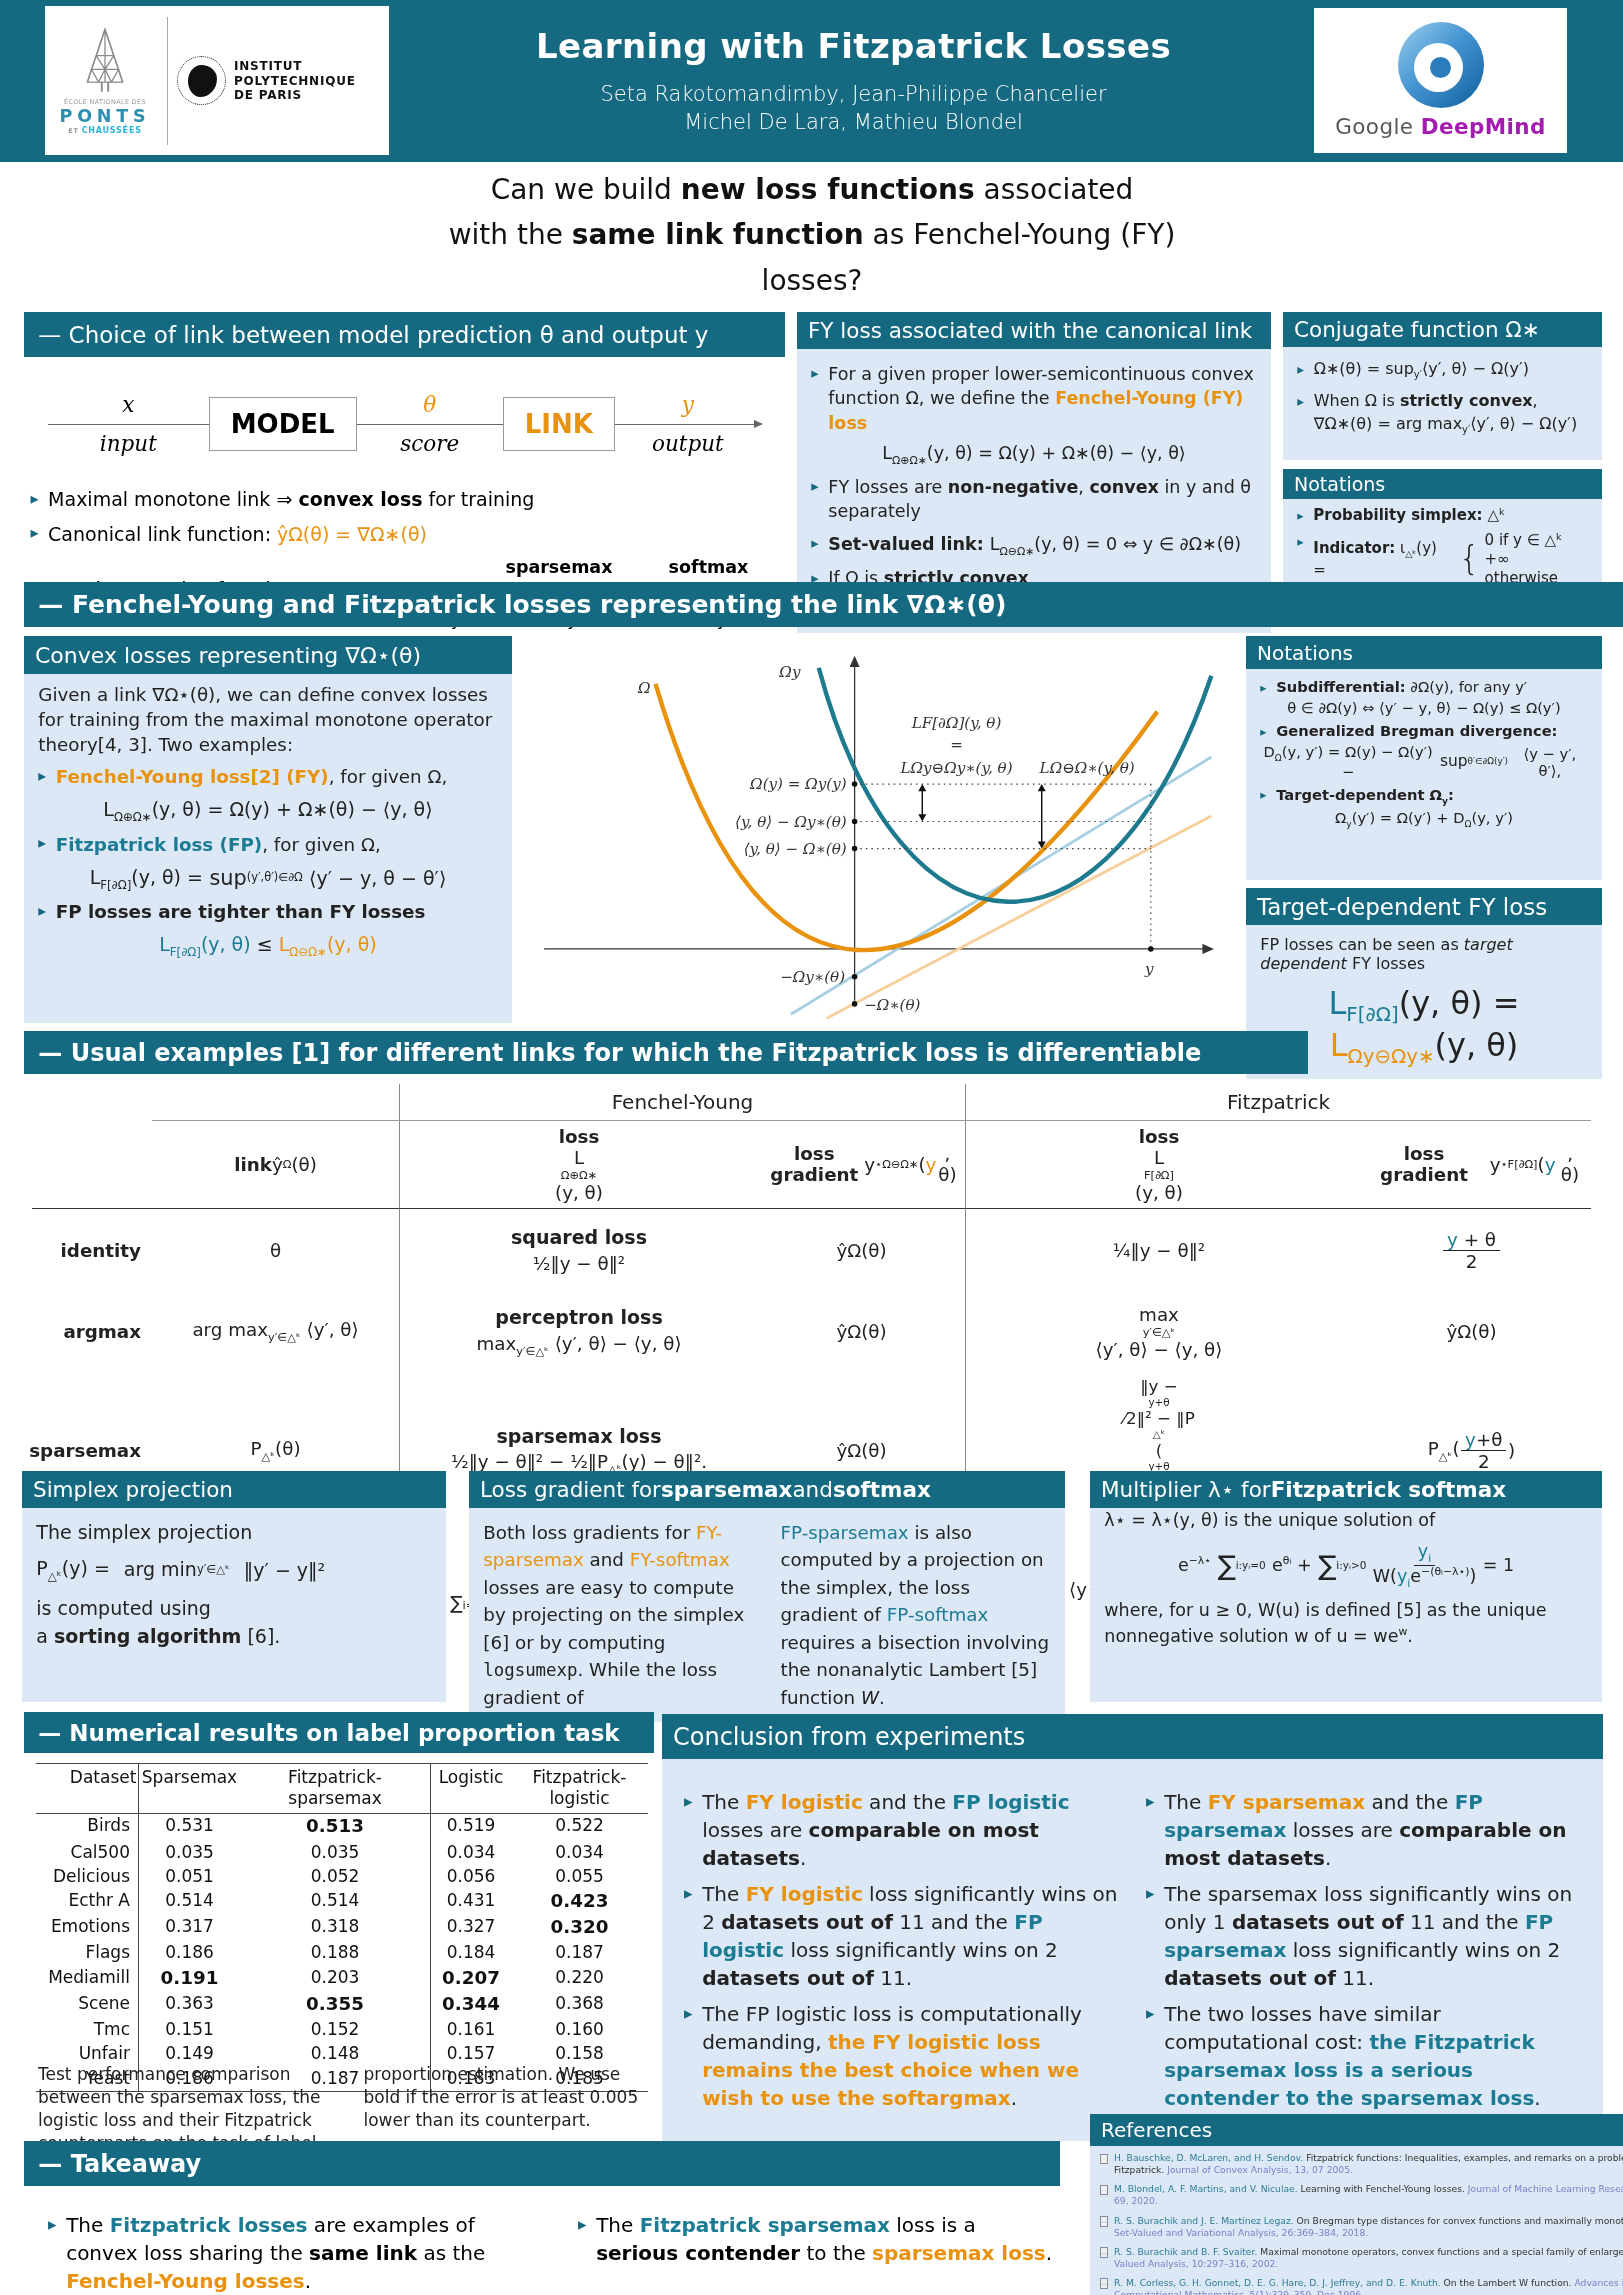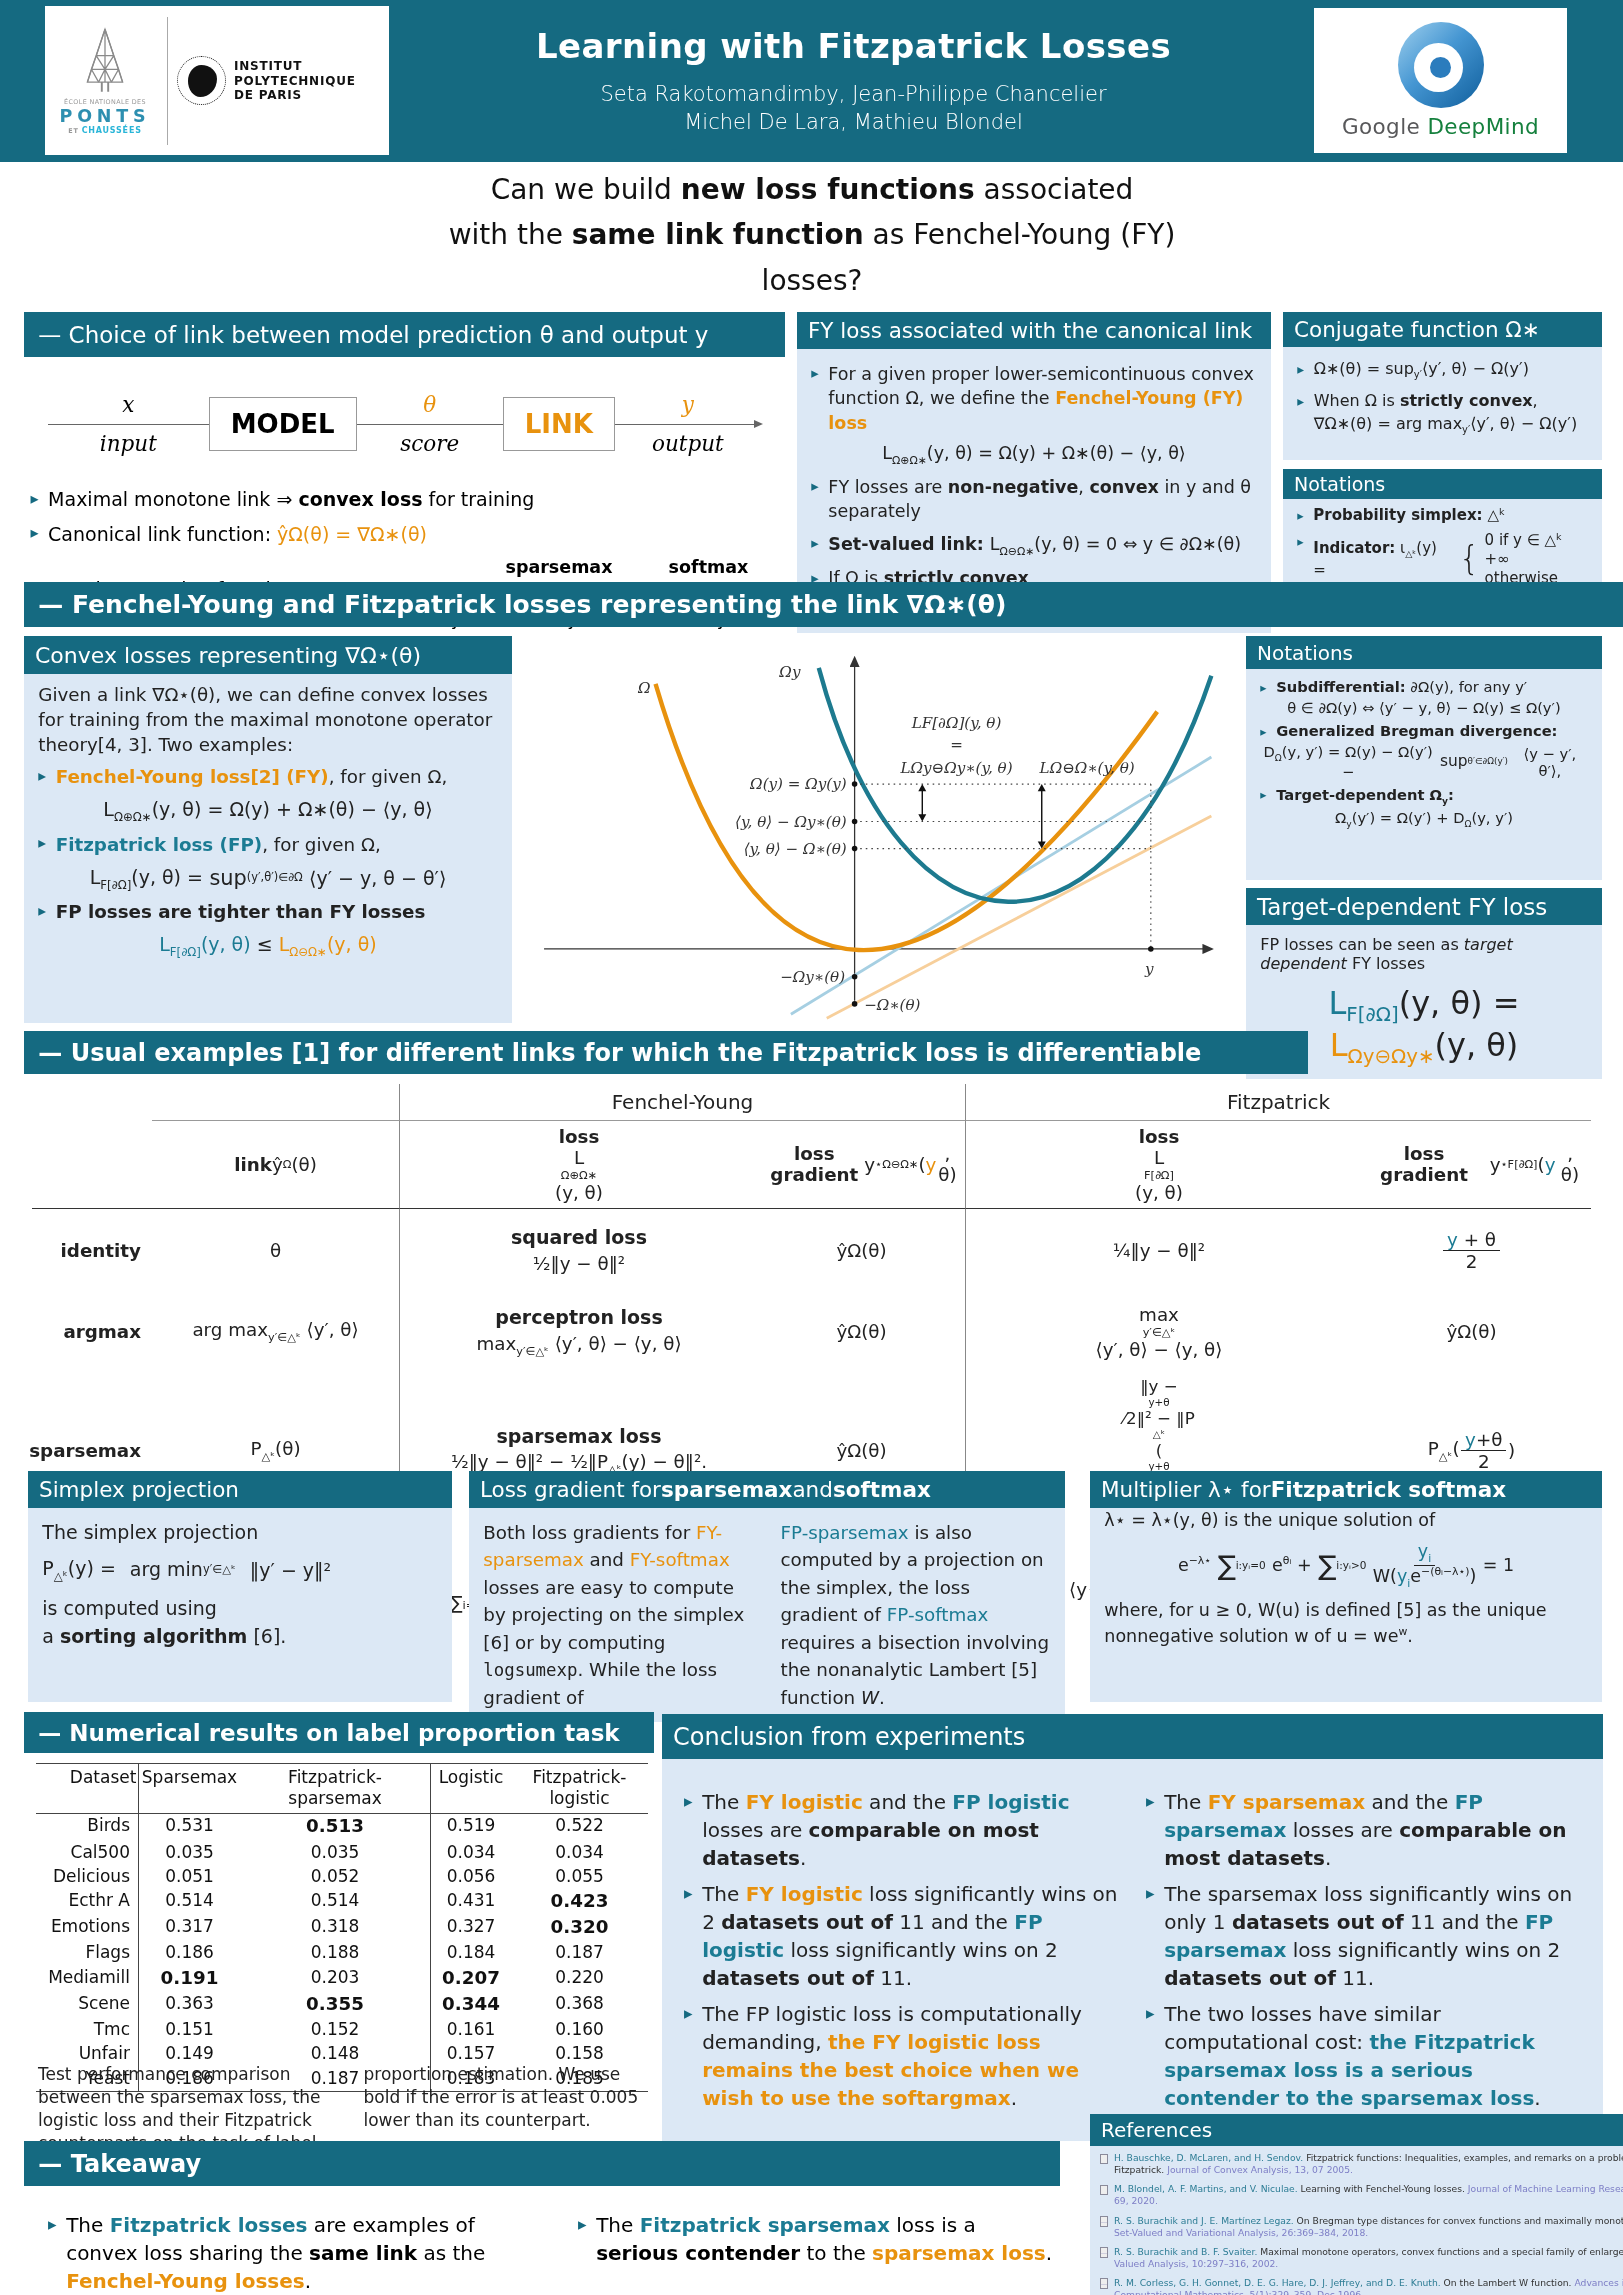--- a/index.html
+++ b/index.html
@@ -30,21 +30,21 @@
   .ipp-ring::after{content:"";position:absolute;left:9.6px;top:8px;width:29px;height:32px;background:#111;border-radius:46% 54% 58% 42%/50% 44% 56% 50%}
   .ipp-txt{font-size:12px;font-weight:bold;color:#111;line-height:1.2;letter-spacing:0.8px}
   .title-wrap{left:399px;top:0;width:909px;height:162px;display:flex;flex-direction:column;align-items:center;justify-content:center;color:#fff;text-align:center}
   .title{font-size:34px;font-weight:bold;letter-spacing:0.4px}
   .authors{font-size:21px;margin-top:14.3px;line-height:1.35;font-weight:300}
   .dm-box{left:1314px;top:8px;width:253px;height:145px;background:#fff;display:flex;flex-direction:column;align-items:center;justify-content:center;gap:6.4px}
   .dm-swirl{width:86px;height:86px;border-radius:50%;background:linear-gradient(135deg,#9fd0ee,#4596d2 45%,#0f5e9c);position:relative}
   .dm-swirl::before{content:"";position:absolute;left:16px;top:21px;width:49px;height:49px;border-radius:50%;background:#fff}
   .dm-swirl::after{content:"";position:absolute;left:32px;top:35px;width:21px;height:21px;border-radius:50%;background:#2b7cbd}
   .dm-word{font-size:21.5px;color:#58585a;letter-spacing:0.4px}
-  .dm-word b{font-weight:400;color:#15803d}
+  .dm-word b{font-weight:700;color:#a21caf}
   
   .question{left:0;top:167px;width:1624px;text-align:center;font-size:28px;color:#111;line-height:1.62}
   
   .band{background:var(--teal);color:#fff;display:flex;align-items:center;padding-left:14.3px;font-size:23px}
   .band.bold{font-weight:bold}
   
   .panel{display:flex;flex-direction:column}
   .ptitle{background:var(--teal);color:#fff;font-size:21.5px;display:flex;align-items:center;padding:0 11px;flex:0 0 auto}
   .pbody{background:var(--panel);flex:1;padding:11px 14.3px;font-size:18.3px;color:var(--ink)}
   .bullet{display:flex;gap:9.6px;margin:8px 0;line-height:1.4}
@@ -491,21 +491,21 @@
     <div class="exc vl">⟨y⋆ − y, θ − log y⋆⟩</div>
     <div class="exc" style="font-size:16.7px">
       <span class="cases">
           <span><span>y</span><span class="sd">i</span><span class="su">⋆</span><span> :=</span></span>
           <span class="brace">{</span>
         <span style="line-height:1.6;text-align:left"><span><span>e</span><span class="su">−λ⋆</span><span>e</span><span class="su">θᵢ</span><span>, if </span><span class="st">yᵢ</span><span> = 0</span></span><br><span><span class="st">yᵢ</span><span> ⁄ W(</span><span class="st">yᵢ</span><span>e</span><span class="su">−(θᵢ−λ⋆)</span><span>), if </span><span class="st">yᵢ</span><span> &gt; 0</span></span></span>
       </span>
     </div>
   </div>
 
-  <div class="abs panel" style="left:28px;top:1471px;width:424px;height:231px">
+  <div class="abs panel" style="left:22px;top:1471px;width:424px;height:231px">
     <div class="ptitle" style="height:37px">Simplex projection</div>
     <div class="pbody" style="font-size:19px;line-height:1.5;padding-top:9.6px">
       <div>The simplex projection</div>
       <div class="mrow" style="justify-content:flex-start;margin:8px 0;gap:14px">
         <span><span>P</span><span class="sd">△ᵏ</span><span>(y) =</span></span>
         <span class="bigop">
             <span class="op" style="font-size:1em">arg min</span>
             <span class="lim">y′∈△ᵏ</span>
           </span>
         <span>‖y′ − y‖²</span>

